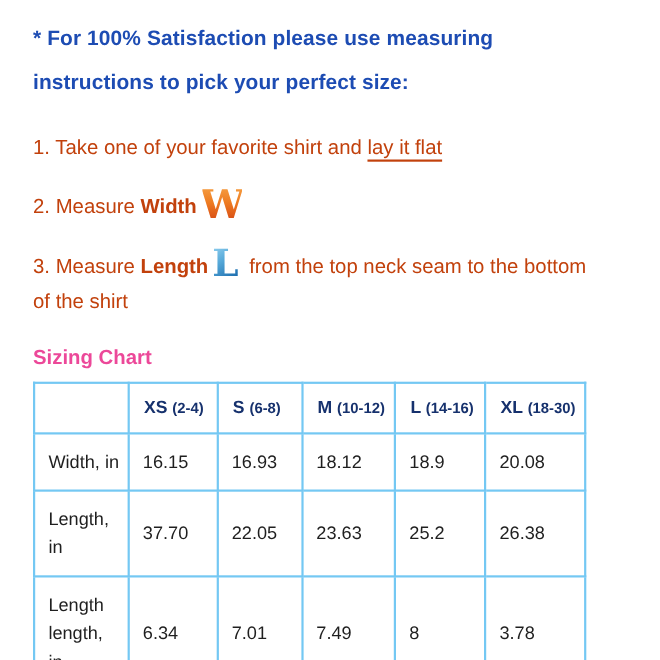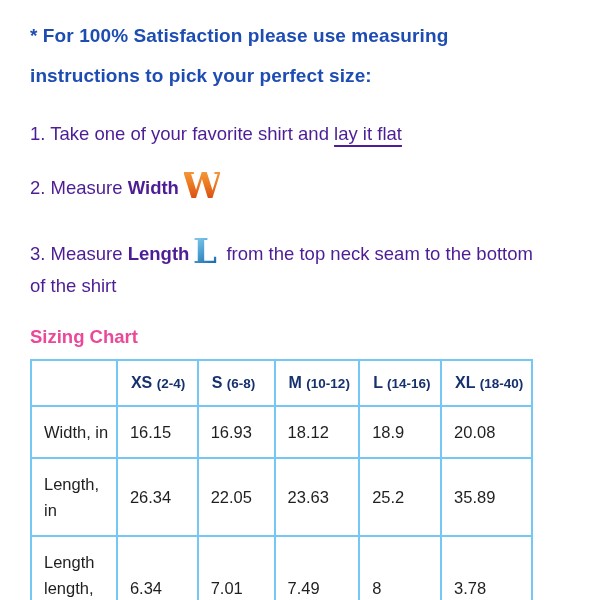--- a/index.html
+++ b/index.html
@@ -18,28 +18,28 @@
   }
   .intro {
     color: #1d4cb3;
     font-weight: bold;
     font-size: 19px;
     line-height: 40px;
     max-width: 552px;
     letter-spacing: 0.1px;
   }
   .step {
-    color: #4c1d95;
+    color: #c2410c;
     font-size: 18.5px;
     line-height: 32px;
     max-width: 556px;
   }
   .step-1 { margin-top: 22px; }
   .step-2 { margin-top: 14px; }
-  .step-3 { margin-top: 24px; }
+  .step-3 { margin-top: 12px; }
   .step .term { font-weight: bold; text-align: center; }
   .underlined {
     text-decoration: underline;
     text-decoration-thickness: 2px;
     text-underline-offset: 5px;
   }
   .letter-icon {
     display: inline-block;
     vertical-align: -12px;
     margin: 0 5px;
@@ -124,37 +124,37 @@
         <col style="width:85px">
         <col style="width:93px">
     </colgroup>
     <tbody>
       <tr>
         <th></th>
         <th><span>XS</span> <span class="size-range">(2-4)</span></th>
         <th><span>S</span> <span class="size-range">(6-8)</span></th>
         <th><span>M</span> <span class="size-range">(10-12)</span></th>
         <th><span>L</span> <span class="size-range">(14-16)</span></th>
-        <th><span>XL</span> <span class="size-range">(18-40)</span></th>
+        <th><span>XL</span> <span class="size-range">(18-30)</span></th>
       </tr>
       <tr>
         <td class="row-label">Width, in</td>
         <td>16.15</td>
         <td>16.93</td>
         <td>18.12</td>
         <td>18.9</td>
         <td>20.08</td>
       </tr>
       <tr>
         <td class="row-label">Length, in</td>
-        <td>26.34</td>
+        <td>37.70</td>
         <td>22.05</td>
         <td>23.63</td>
         <td>25.2</td>
-        <td>35.89</td>
+        <td>26.38</td>
       </tr>
       <tr>
         <td class="row-label">Length length, in</td>
         <td>6.34</td>
         <td>7.01</td>
         <td>7.49</td>
         <td>8</td>
         <td>3.78</td>
       </tr>
     </tbody>

